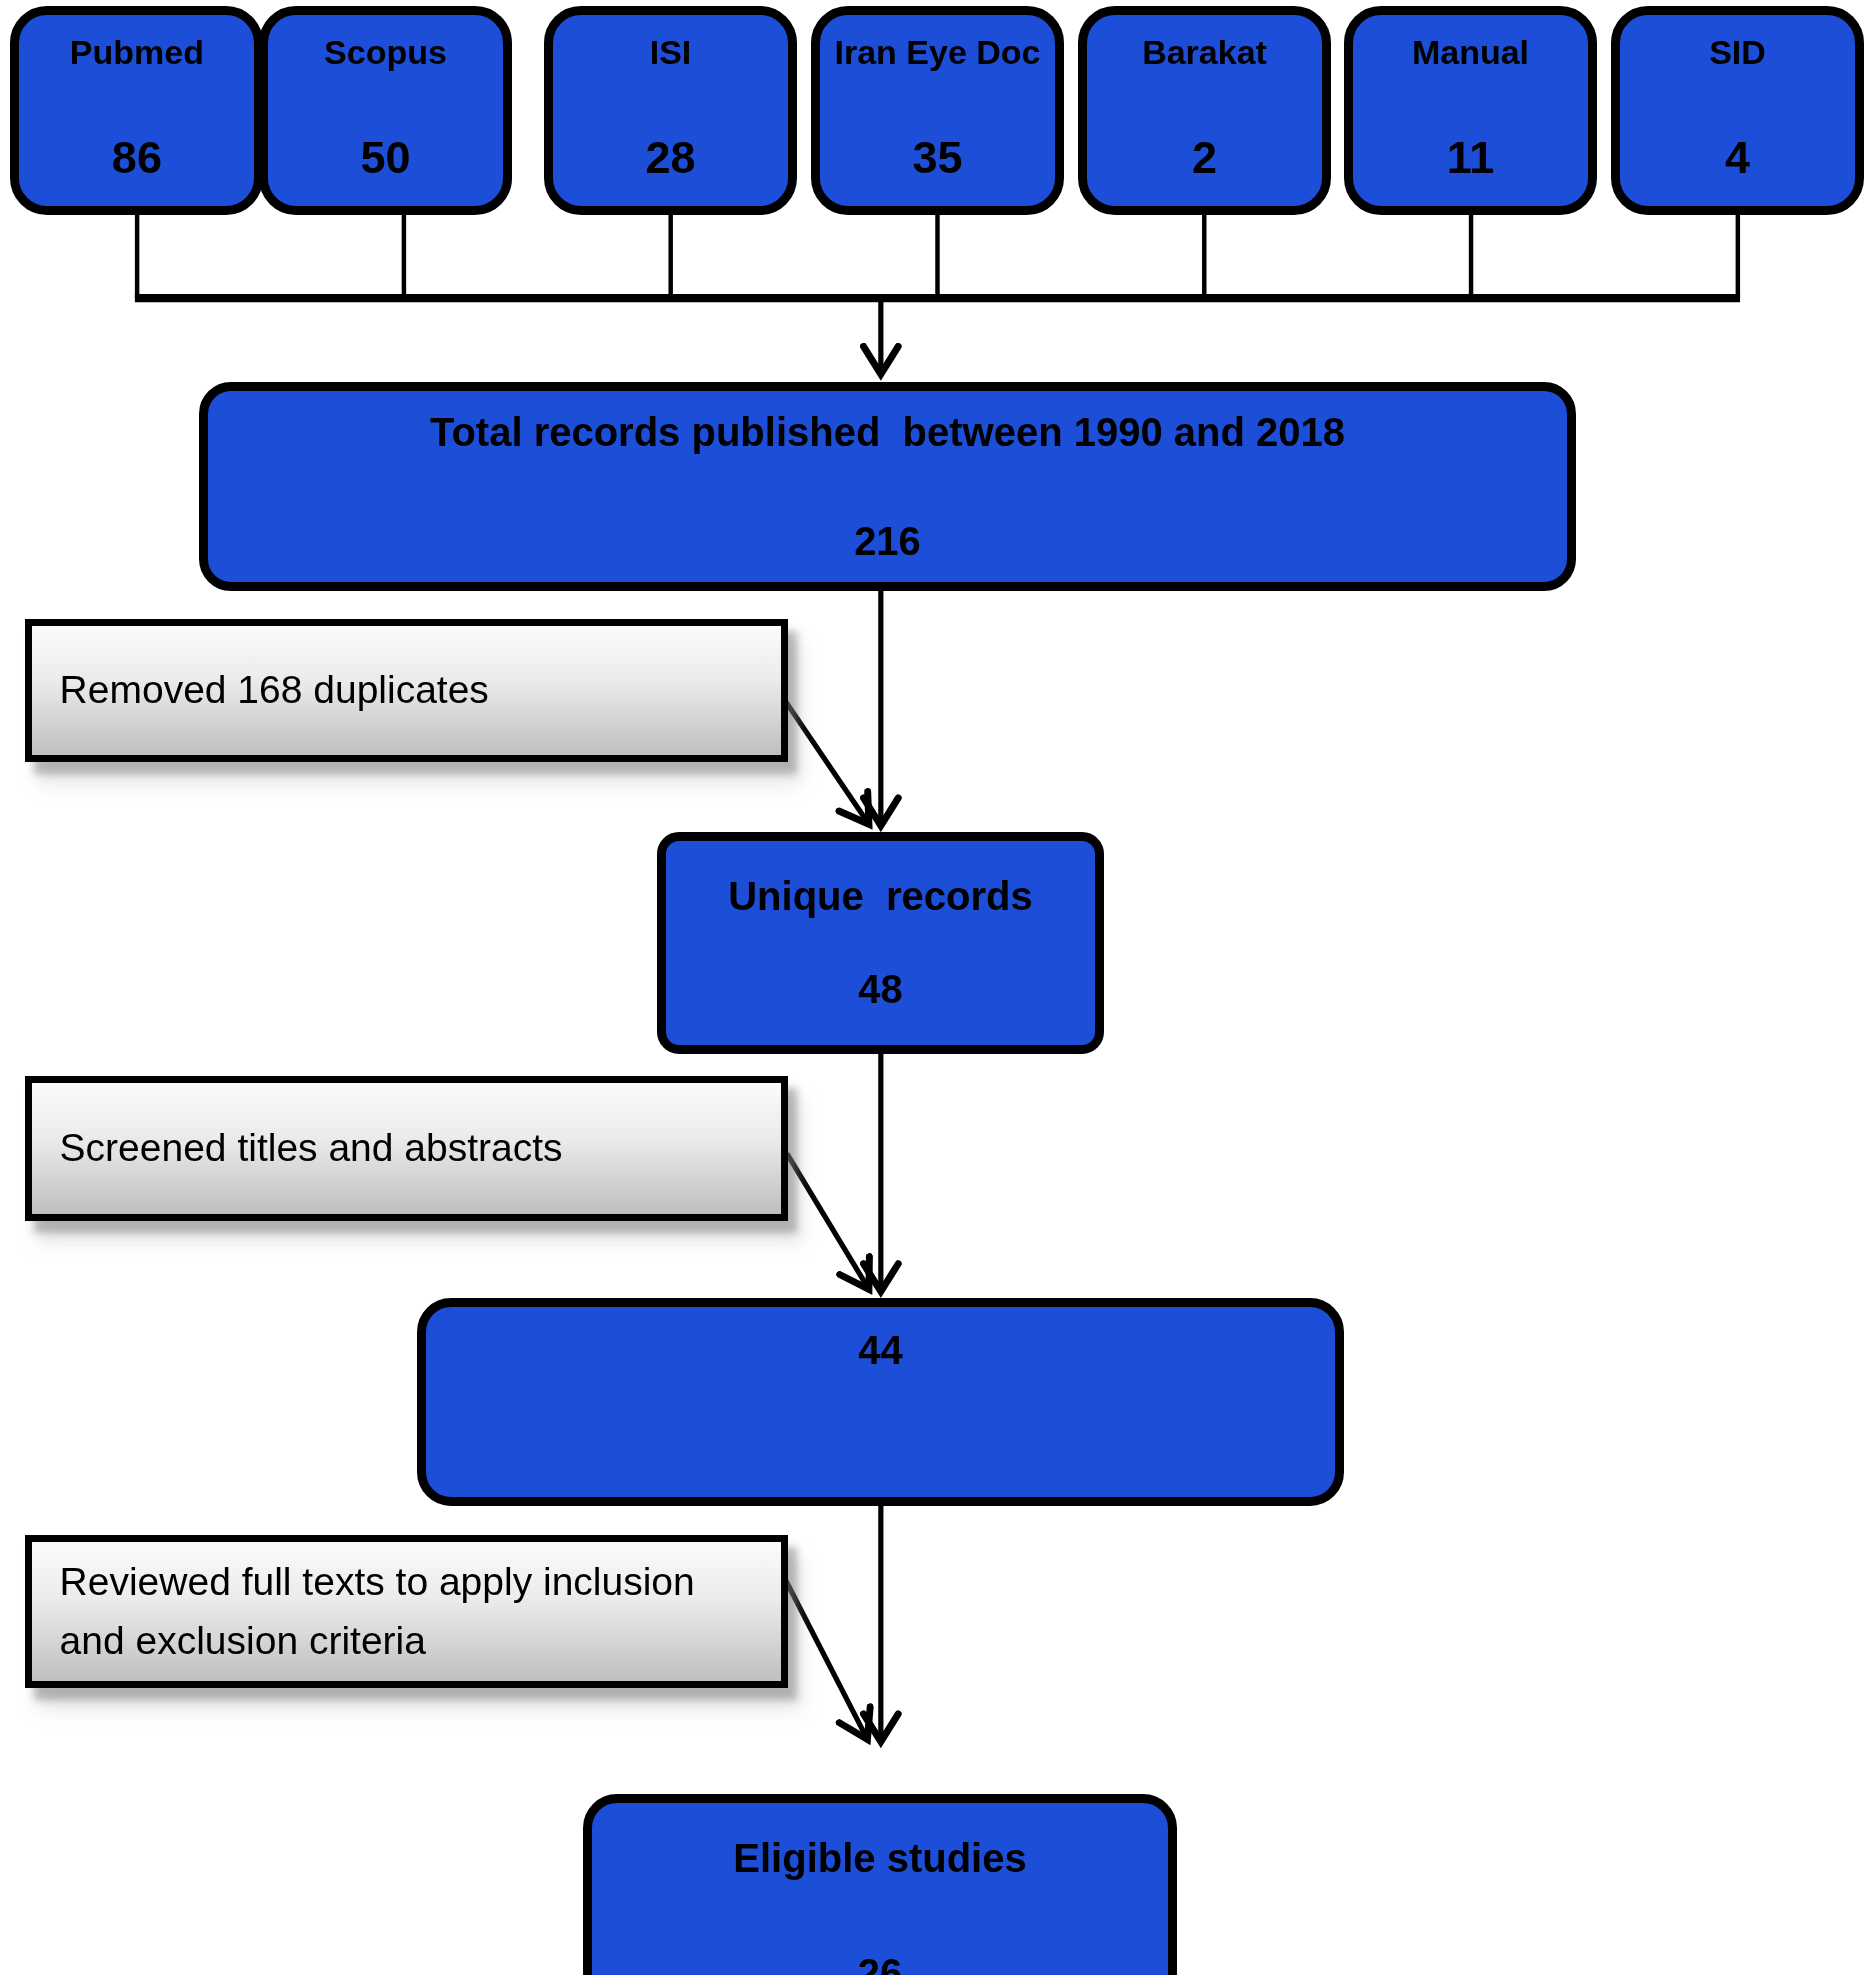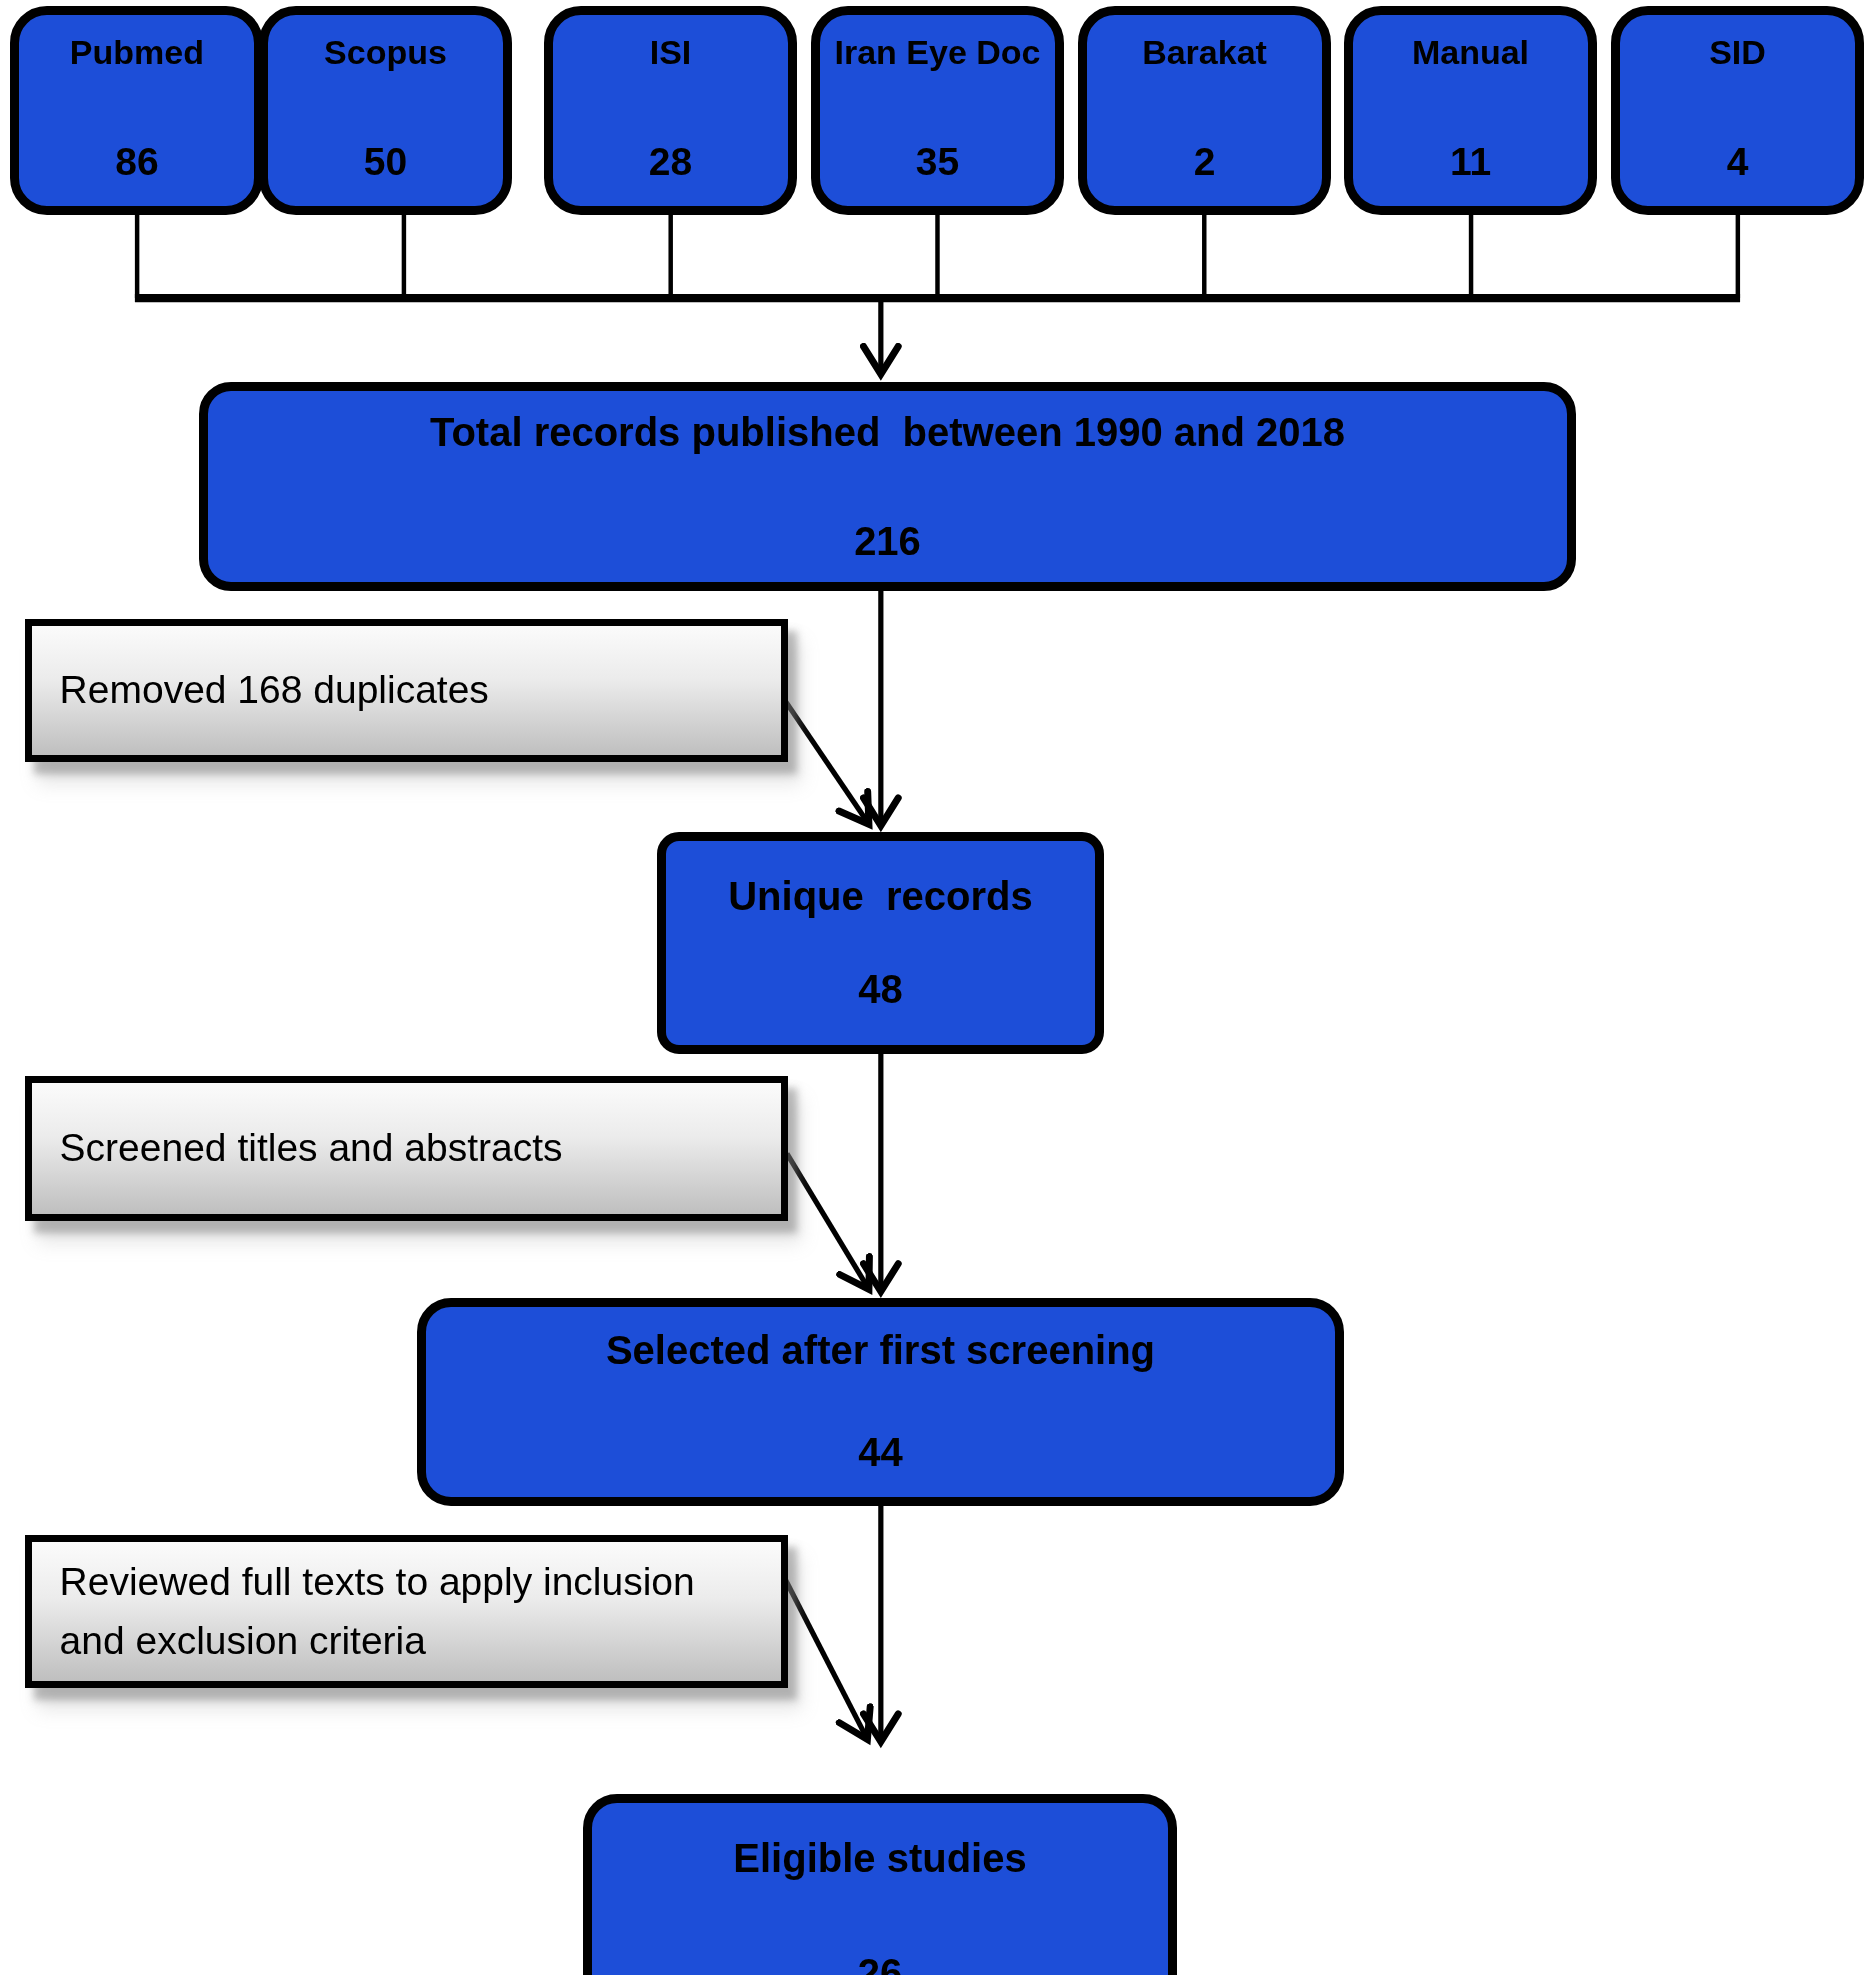--- a/index.html
+++ b/index.html
@@ -17,21 +17,21 @@
     position:absolute;background:#1d4ed8;border:9.7px solid #000;box-sizing:border-box;
     display:flex;flex-direction:column;justify-content:space-between;align-items:center;
     text-align:center;z-index:2;
   }
   .box .lbl{font-weight:bold;white-space:pre-wrap;}
   .box .cnt{font-weight:bold;}
 
   
   .src{width:253px;height:209px;top:6px;border-radius:37px;border-width:9px;padding:18px 3px 22.4px;}
   .src .lbl{font-size:34px;white-space:nowrap;}
-  .src .cnt{font-size:39px;}
+  .src .cnt{font-size:45px;}
 
   
   .stage .lbl{font-size:40px;}
   .stage .cnt{font-size:40px;}
   .st1{left:199px;top:382px;width:1377px;height:209px;border-radius:32px;padding:19.4px 15px 18px;}
   .st2{left:657px;top:832px;width:447px;height:222px;border-radius:22px;padding:33px 7.5px 33px;}
   .st3{left:417px;top:1298px;width:927px;height:208px;border-radius:34px;padding:21px 15px 22.4px;}
   .st4{left:583px;top:1748px;width:594px;height:239px;border-radius:34px;padding:33px 7.5px 28px;margin-top:46px;}
 
   
@@ -110,21 +110,20 @@
 
 <div class="box stage st1">
   <div class="lbl">Total records published  between 1990 and 2018</div>
   <div class="cnt">216</div>
 </div>
 <div class="box stage st2">
   <div class="lbl">Unique  records</div>
   <div class="cnt">48</div>
 </div>
 <div class="box stage st3">
-  <div class="lbl">Selected after first screening</div>
   <div class="cnt">44</div>
 </div>
 <div class="box stage st4">
   <div class="lbl">Eligible studies</div>
   <div class="cnt">26</div>
 </div>
 
 <div class="action ac1">
   <span>Removed 168 duplicates</span>
 </div>

